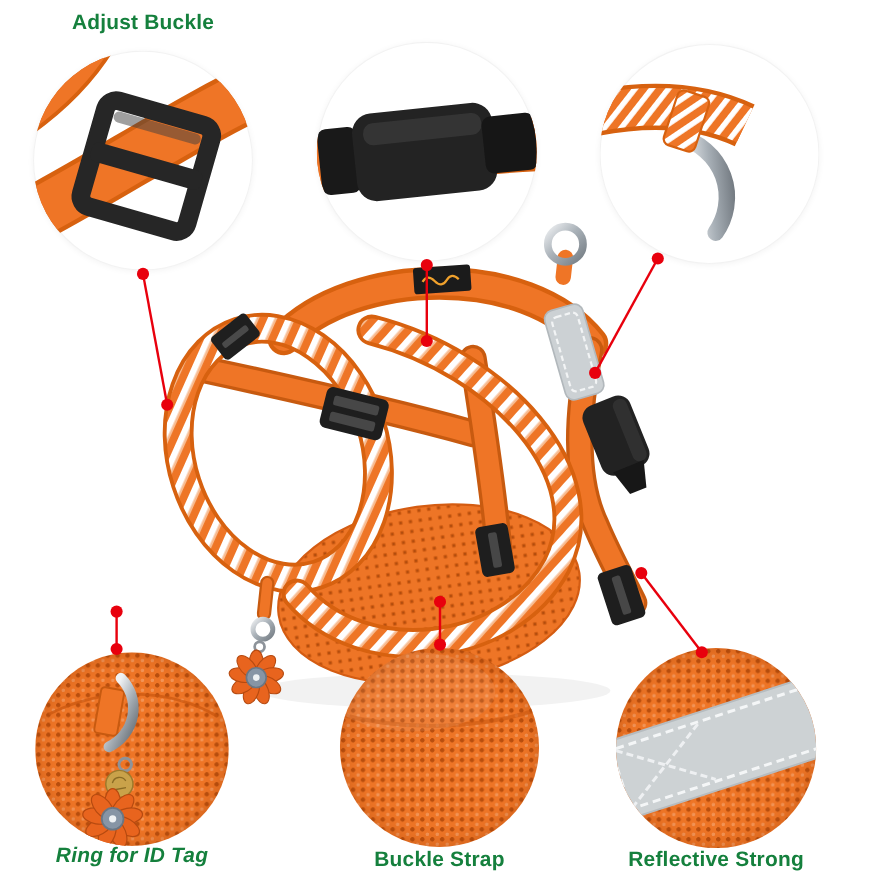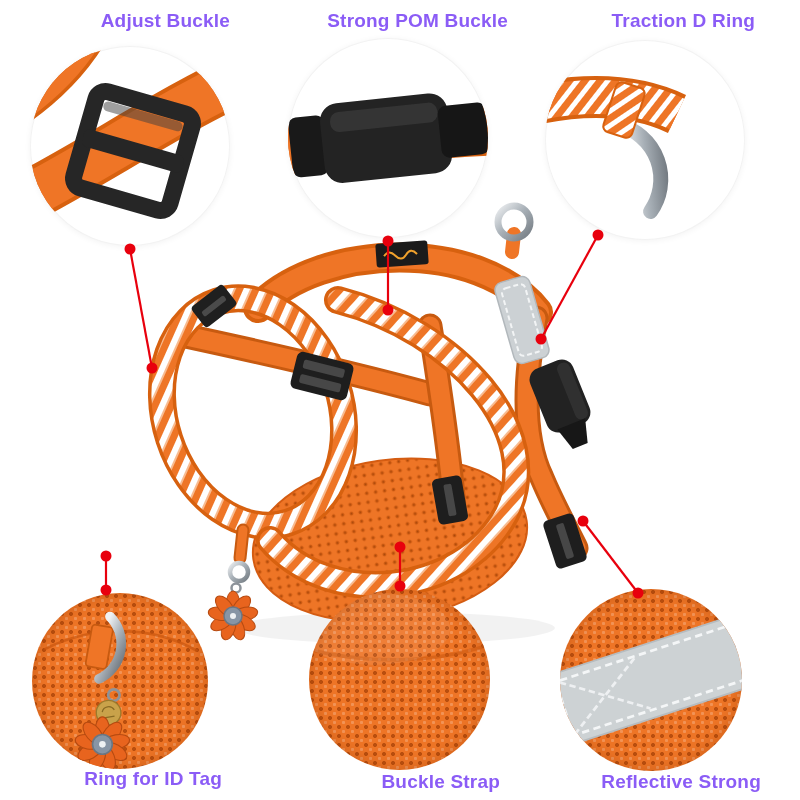--- a/index.html
+++ b/index.html
@@ -10,31 +10,31 @@
   .callout>svg{position:absolute;left:0;top:0;width:100%;height:100%;}
   .white-bg{background:#ffffff;box-shadow:inset 0 0 0 1px rgba(0,0,0,.05),0 1px 6px rgba(0,0,0,.05);}
   .mesh-bg{
     background-color:#ee7526;
     background-image:
       radial-gradient(circle at 3px 3px, rgba(176,72,10,.85) 1.7px, transparent 2.3px),
       radial-gradient(circle at 7.5px 7.5px, rgba(255,255,255,.22) 1.3px, transparent 1.9px);
     background-size:9px 9px,9px 9px;
     box-shadow:inset 0 0 16px rgba(140,55,5,.35);
   }
-  .label{position:absolute;font-size:19px;font-weight:700;color:#8b5cf6;text-align:right;letter-spacing:.2px;}
+  .label{position:absolute;font-size:19px;font-weight:700;color:#15803d;text-align:center;letter-spacing:.2px;}
   #c-tl{left:30px;top:46px;width:200px;height:200px;}
   #c-tc{left:288px;top:38px;width:200px;height:200px;}
   #c-tr{left:545px;top:40px;width:200px;height:200px;}
   #c-bl{left:32px;top:593px;width:176px;height:176px;}
   #c-bc{left:309px;top:589px;width:181px;height:181px;}
   #c-br{left:560px;top:589px;width:182px;height:182px;}
   #l-adjust{left:30px;top:10px;width:200px;}
   #l-pom{left:268px;top:10px;width:240px;}
   #l-dring{left:535px;top:10px;width:220px;}
-  #l-idtag{left:18px;top:768px;width:204px;}
+  #l-idtag{left:18px;top:768px;width:204px;font-style:italic;}
   #l-nylon{left:299px;top:771px;width:201px;}
   #l-reflect{left:541px;top:771px;width:220px;}
 </style>
 </head>
 <body>
 
 <div class="stage">
 
   <svg class="layer" viewBox="0 0 800 800">
     <defs>
@@ -295,19 +295,17 @@
       </g>
       <g>
         <line x1="638" y1="593" x2="583" y2="521"></line>
         <circle cx="638" cy="593" r="5.5" stroke="none"></circle>
         <circle cx="583" cy="521" r="5.5" stroke="none"></circle>
       </g>
     </g>
   </svg>
 
   <div id="l-adjust" class="label">Adjust Buckle</div>
-  <div id="l-pom" class="label">Strong POM Buckle</div>
-  <div id="l-dring" class="label">Traction D Ring</div>
   <div id="l-idtag" class="label">Ring for ID Tag</div>
   <div id="l-nylon" class="label">Buckle Strap</div>
   <div id="l-reflect" class="label">Reflective Strong</div>
 
 </div>
 
 </body></html>

